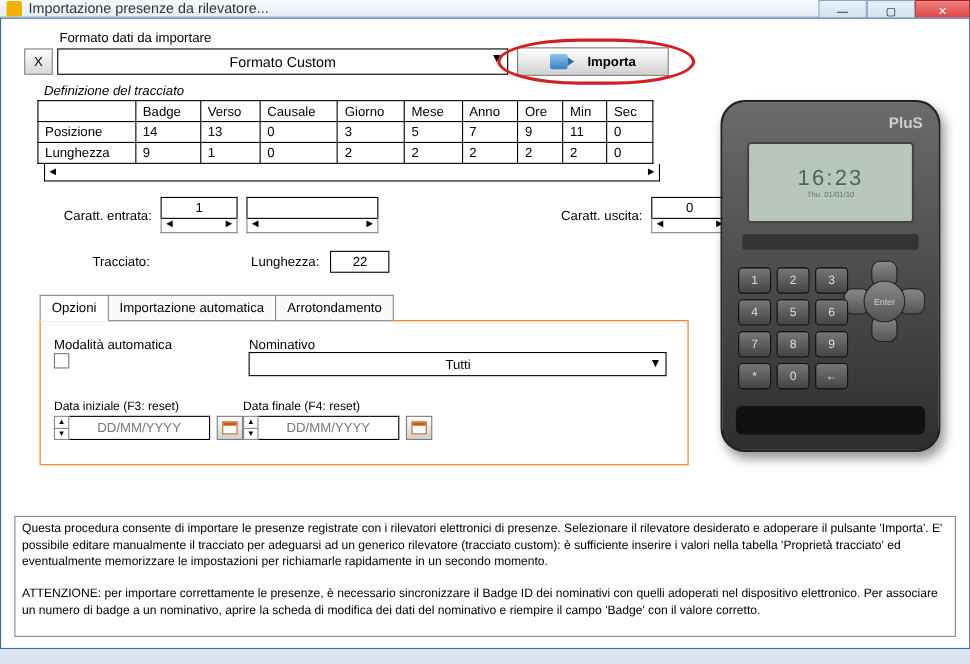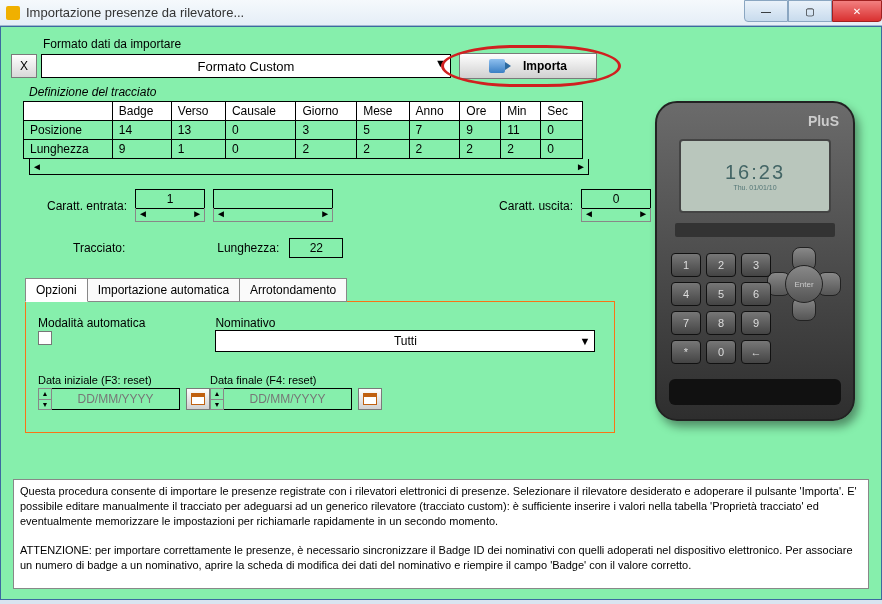--- a/index.html
+++ b/index.html
@@ -1,27 +1,27 @@
 <!DOCTYPE html>
 <html><head>
 <meta charset="utf-8">
 <style>
   * { box-sizing: border-box; font-family: Arial, sans-serif; }
   body { margin: 0; padding: 0; background: #d9e4f0; width: 882px; height: 604px; overflow: hidden; }
   
-  .titlebar { height: 26px; background: linear-gradient(#f5f9fc,#e5eef7); border-bottom: 1px solid #a0b8cf; display: flex; align-items: center; position: relative; }
+  .titlebar { height: 16px; background: linear-gradient(#f5f9fc,#e5eef7); border-bottom: 1px solid #a0b8cf; display: flex; align-items: center; position: relative; }
   .titlebar .icon { width: 14px; height: 14px; background:#f0b000; margin: 0 6px; border-radius:2px; }
   .titlebar .title { font-size: 13px; color:#333; }
   .winbtns { position: absolute; right: 0; top: 0; display: flex; }
   .winbtn { width: 44px; height: 22px; border: 1px solid #8aa6c1; background: linear-gradient(#eaf2fa,#c8dbed); display:flex; align-items:center; justify-content:center; font-size:10px; }
   .winbtn.close { width: 50px; background: linear-gradient(#f28080,#d93030); border-color:#a02020; color:#fff; }
   .winbtn:first-child { border-top-left-radius:0; border-bottom-left-radius:4px; }
   .winbtn.close { border-bottom-right-radius:4px; }
   
-  .client { background:#86efac; border:1px solid #3c6aa0; margin:0; height:574px; position:relative; padding:10px 10px 0 10px; }
+  .client { background:#ffffff; border:1px solid #3c6aa0; margin:0; height:574px; position:relative; padding:10px 10px 0 21px; }
   .format-label { font-size:12px; margin-left:32px; margin-bottom:2px; }
   .format-controls { display:flex; align-items:center; }
   .xbtn { width:26px; height:24px; border:1px solid #7a7a7a; background:linear-gradient(#fefefe,#d8d8d8); font-size:12px; display:flex; align-items:center; justify-content:center; margin-right:4px;}
   .combo { width:410px; height:24px; border:1px solid #000; background:#fff; display:flex; align-items:center; justify-content:center; font-size:13px; position:relative; }
   .combo .arrow { position:absolute; right:4px; top:2px; font-size:11px; }
   .importa-wrap { position:relative; margin-left:8px; }
   .importa-btn { width:138px; height:26px; border:1px solid #7a7a7a; background:linear-gradient(#fefefe,#d0d0d0); display:flex; align-items:center; justify-content:center; font-size:12px; font-weight:bold; }
   .importa-btn .imp-icon{ width:16px; height:14px; background:linear-gradient(#8fc0ef,#3a7fc4); margin-right:18px; border-radius:2px; position:relative;}
   .importa-btn .imp-icon:after{content:''; position:absolute; right:-6px; top:3px; border-left:6px solid #2c6aa0; border-top:4px solid transparent; border-bottom:4px solid transparent;}
   .red-circle { position:absolute; border:3px solid #d02020; border-radius:50%/60%; width:180px; height:42px; left:-18px; top:-8px; pointer-events:none; }

